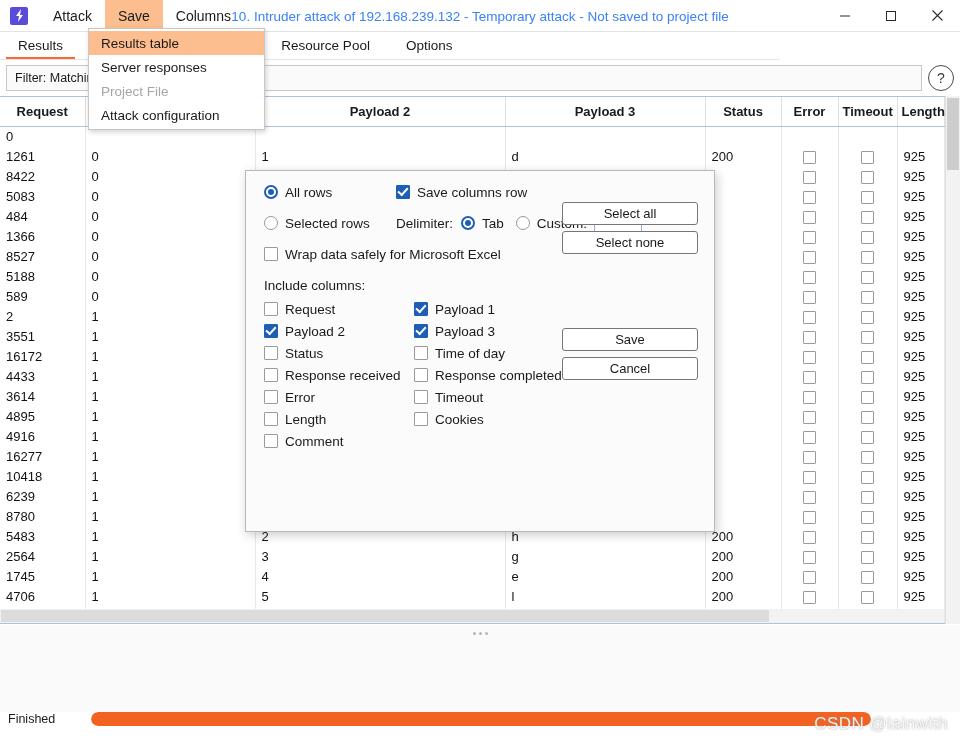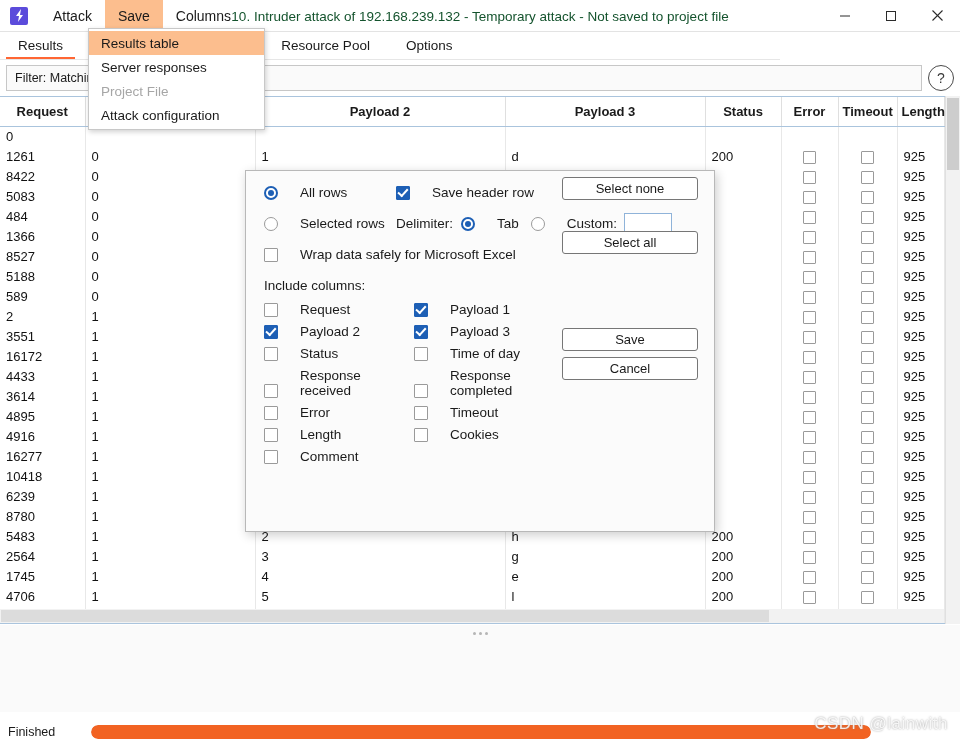--- a/index.html
+++ b/index.html
@@ -31,21 +31,21 @@
   .menu-item {
     height: 32px; padding: 0 13px;
     display: flex; align-items: center;
     font-size: 14px; color: #1a1a1a;
     cursor: default; white-space: nowrap;
   }
   .menu-item.active { background: #fcbe8e; }
   .window-title {
     position: absolute; left: 0; right: 0; top: 0; height: 32px;
     display: flex; align-items: center; justify-content: center;
-    font-size: 13.5px; color: #14532d; pointer-events: none;
+    font-size: 13.5px; color: #3b82f6; pointer-events: none;
   }
   .win-btns { margin-left: auto; display: flex; height: 32px; z-index: 5; }
   .win-btn {
     width: 46px; height: 32px; display: flex; align-items: center; justify-content: center;
     color: #2b2b2b;
   }
   .win-btn svg { display: block; }
 
   
   .tabstrip {
@@ -127,21 +127,21 @@
   }
   .splitter .dots { display: flex; gap: 3px; }
   .splitter .dots i { width: 3px; height: 3px; background: #b5b5b5; border-radius: 50%; display: block; }
   .lowerpane {
     position: absolute; left: 0; top: 641px; width: 960px; height: 71px; background: #fafafa;
   }
 
   
   .statusbar {
     position: absolute; left: 0; bottom: 0; width: 879px; height: 40px;
-    background: #ffffff; display: flex; align-items: center; padding: 0 8px; gap: 28px;
+    background: #ffffff; display: flex; padding: 0 8px; gap: 28px;
   }
   .status-label { font-size: 12.5px; color: #1a1a1a; margin-right: 8px; white-space: nowrap; }
   .progress-track {
     flex: 1; height: 14px; border-radius: 7px; background: #eeeeee; overflow: hidden;
   }
   .progress-fill { height: 100%; background: #f26322; border-radius: 7px; }
   .watermark {
     position: absolute; right: 12px; bottom: 18px;
     font-size: 17px; color: rgba(255,255,255,0.85);
     text-shadow: 0 0 2px rgba(140,140,140,0.9);
@@ -191,21 +191,21 @@
   .radio.on::after { content: ""; width: 6px; height: 6px; border-radius: 50%; background: #1d5fb5; }
   .cbox {
     width: 14px; height: 14px; border: 1.5px solid #9a9a9a; background: #ffffff;
     border-radius: 1px; flex: none; display: inline-flex; align-items: center; justify-content: center;
   }
   .cbox.on { background: #1d5fb5; border-color: #1d5fb5; }
   .cbox.on::after {
     content: ""; width: 4px; height: 8px; border: solid #ffffff;
     border-width: 0 2px 2px 0; transform: rotate(42deg) translate(-1px,-1px);
   }
-  .opt { display: flex; align-items: flex-end; gap: 22px; font-size: 13.5px; color: #1a1a1a; }
+  .opt { display: flex; align-items: flex-start; gap: 7px; font-size: 13.5px; color: #1a1a1a; }
   .row1 { display: flex; align-items: center; margin-bottom: 13px; }
   .row2 { display: flex; align-items: center; margin-bottom: 13px; }
   .row3 { display: flex; align-items: center; margin-bottom: 16px; }
   .col-a { width: 132px; }
   .delim-label { font-size: 13.5px; color: #1a1a1a; margin-right: 8px; }
   .custom-input {
     width: 48px; height: 21px; border: 1px solid #8fb3d9; background: #ffffff; margin-left: 7px;
   }
   .include-label { font-size: 13.5px; color: #1a1a1a; margin-bottom: 9px; }
   .cols-grid {
@@ -586,21 +586,21 @@
 
     <div class="dlg-body">
 
       <div class="row1">
         <div class="opt col-a">
           <span class="radio on"></span>
           <span>All rows</span>
         </div>
         <div class="opt">
           <span class="cbox on"></span>
-          <span>Save header row</span>
+          <span>Save columns row</span>
         </div>
       </div>
 
       <div class="row2">
         <div class="opt col-a">
           <span class="radio"></span>
           <span>Selected rows</span>
         </div>
         <span class="delim-label">Delimiter:</span>
         <div class="opt" style="margin-right:12px">
@@ -672,22 +672,22 @@
             <span class="cbox"></span>
             <span>Cookies</span>
           </div>
           <div class="opt">
             <span class="cbox"></span>
             <span>Comment</span>
           </div>
         </div>
 
       <div class="btn-col">
+        <div class="dlg-btn" style="margin-top:31px">Select all</div>
         <div class="dlg-btn" style="margin-top:6px">Select none</div>
-        <div class="dlg-btn" style="margin-top:31px">Select all</div>
         <div class="dlg-btn" style="margin-top:74px">Save</div>
         <div class="dlg-btn" style="margin-top:6px">Cancel</div>
       </div>
 
     </div>
   </div>
 
 </div>
 
 </body></html>

